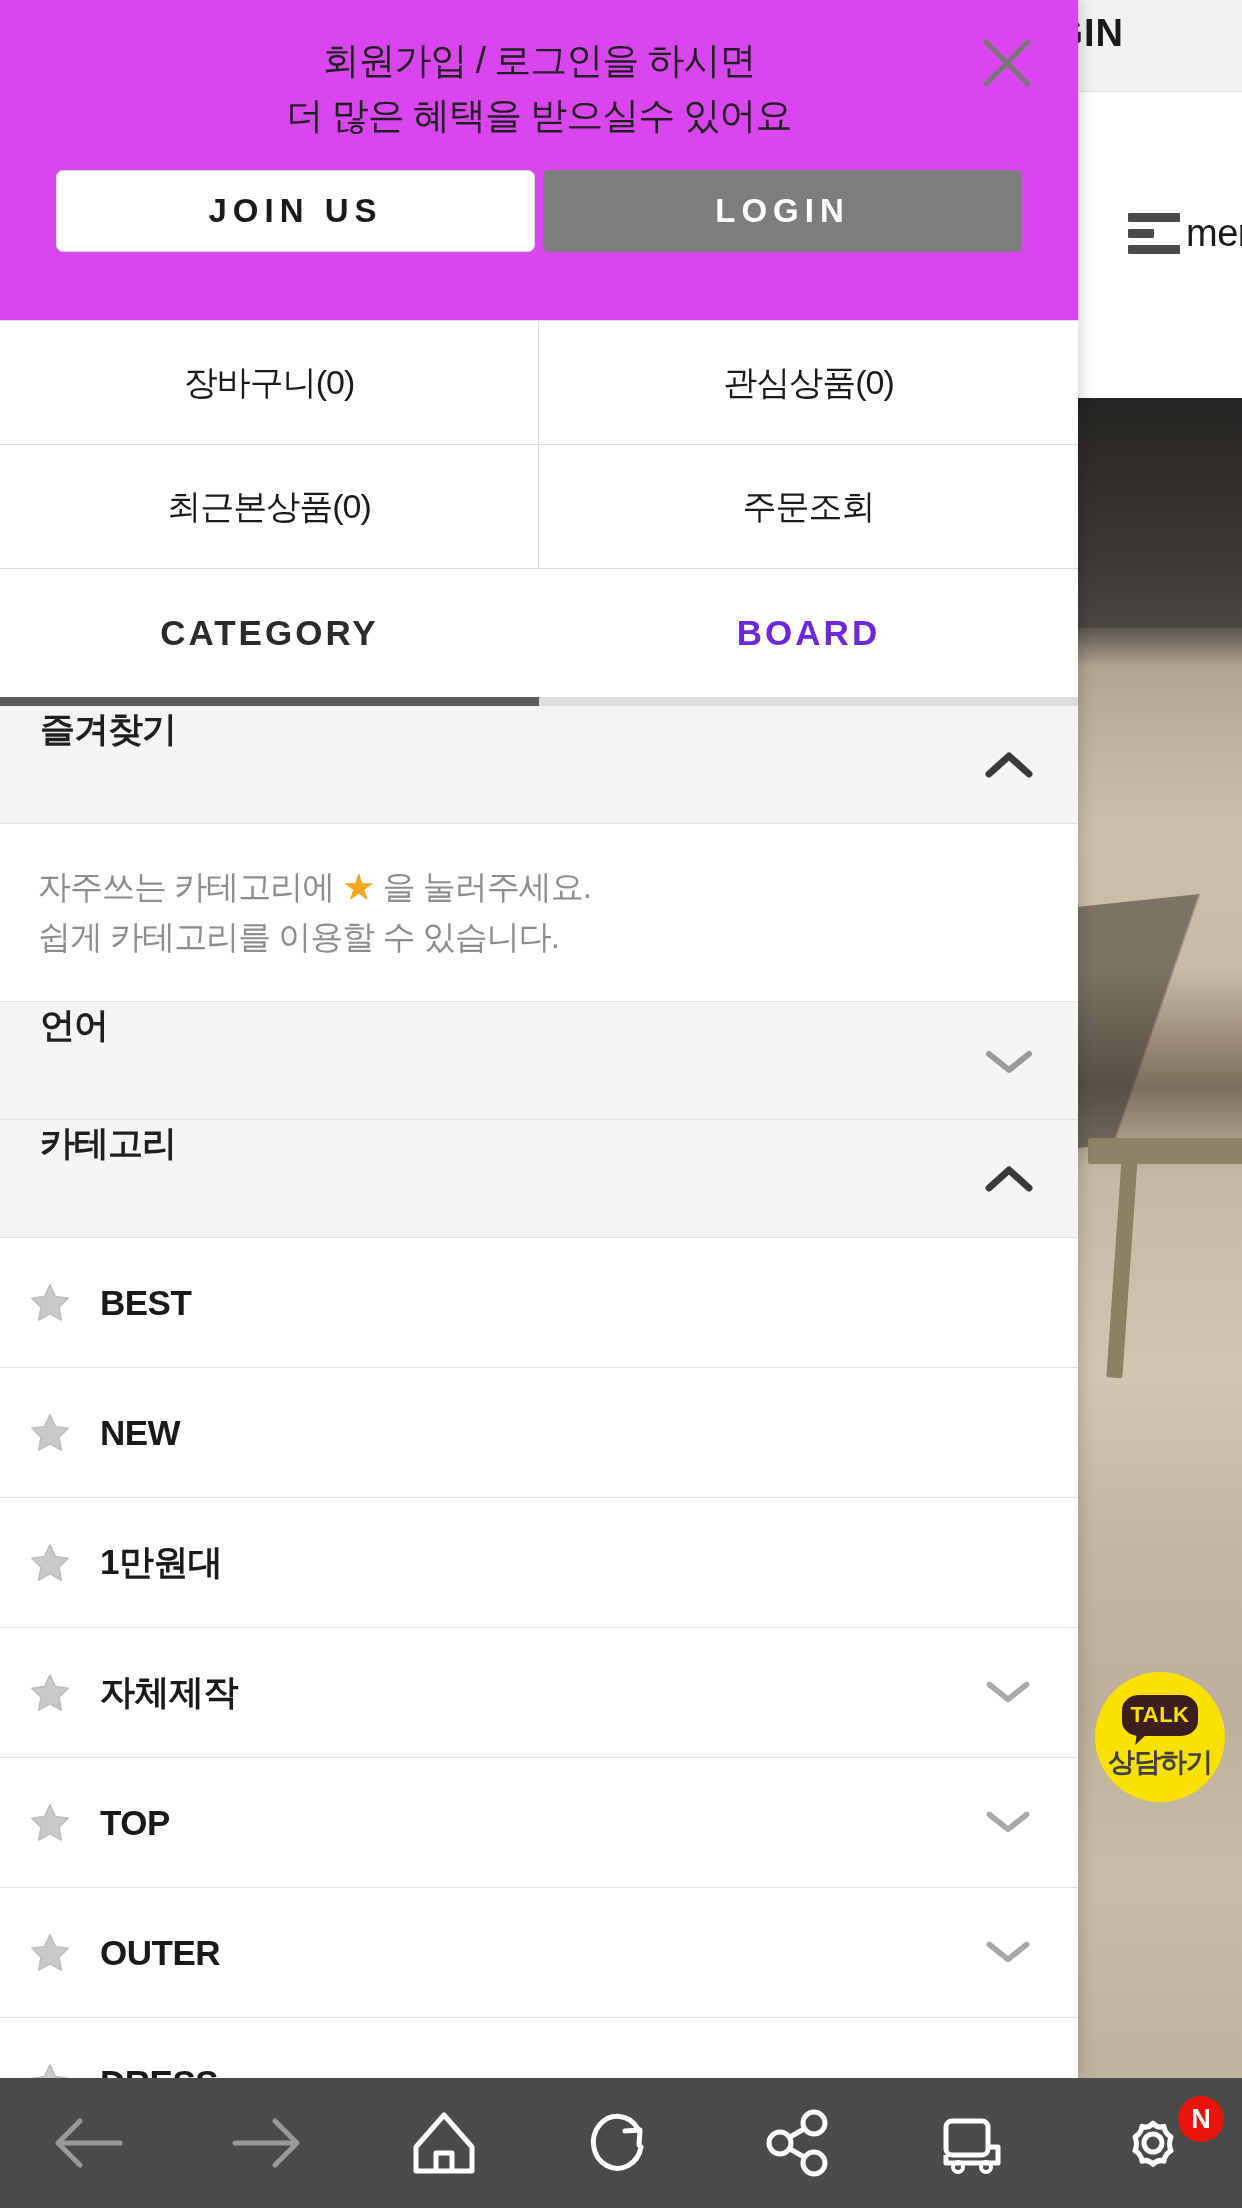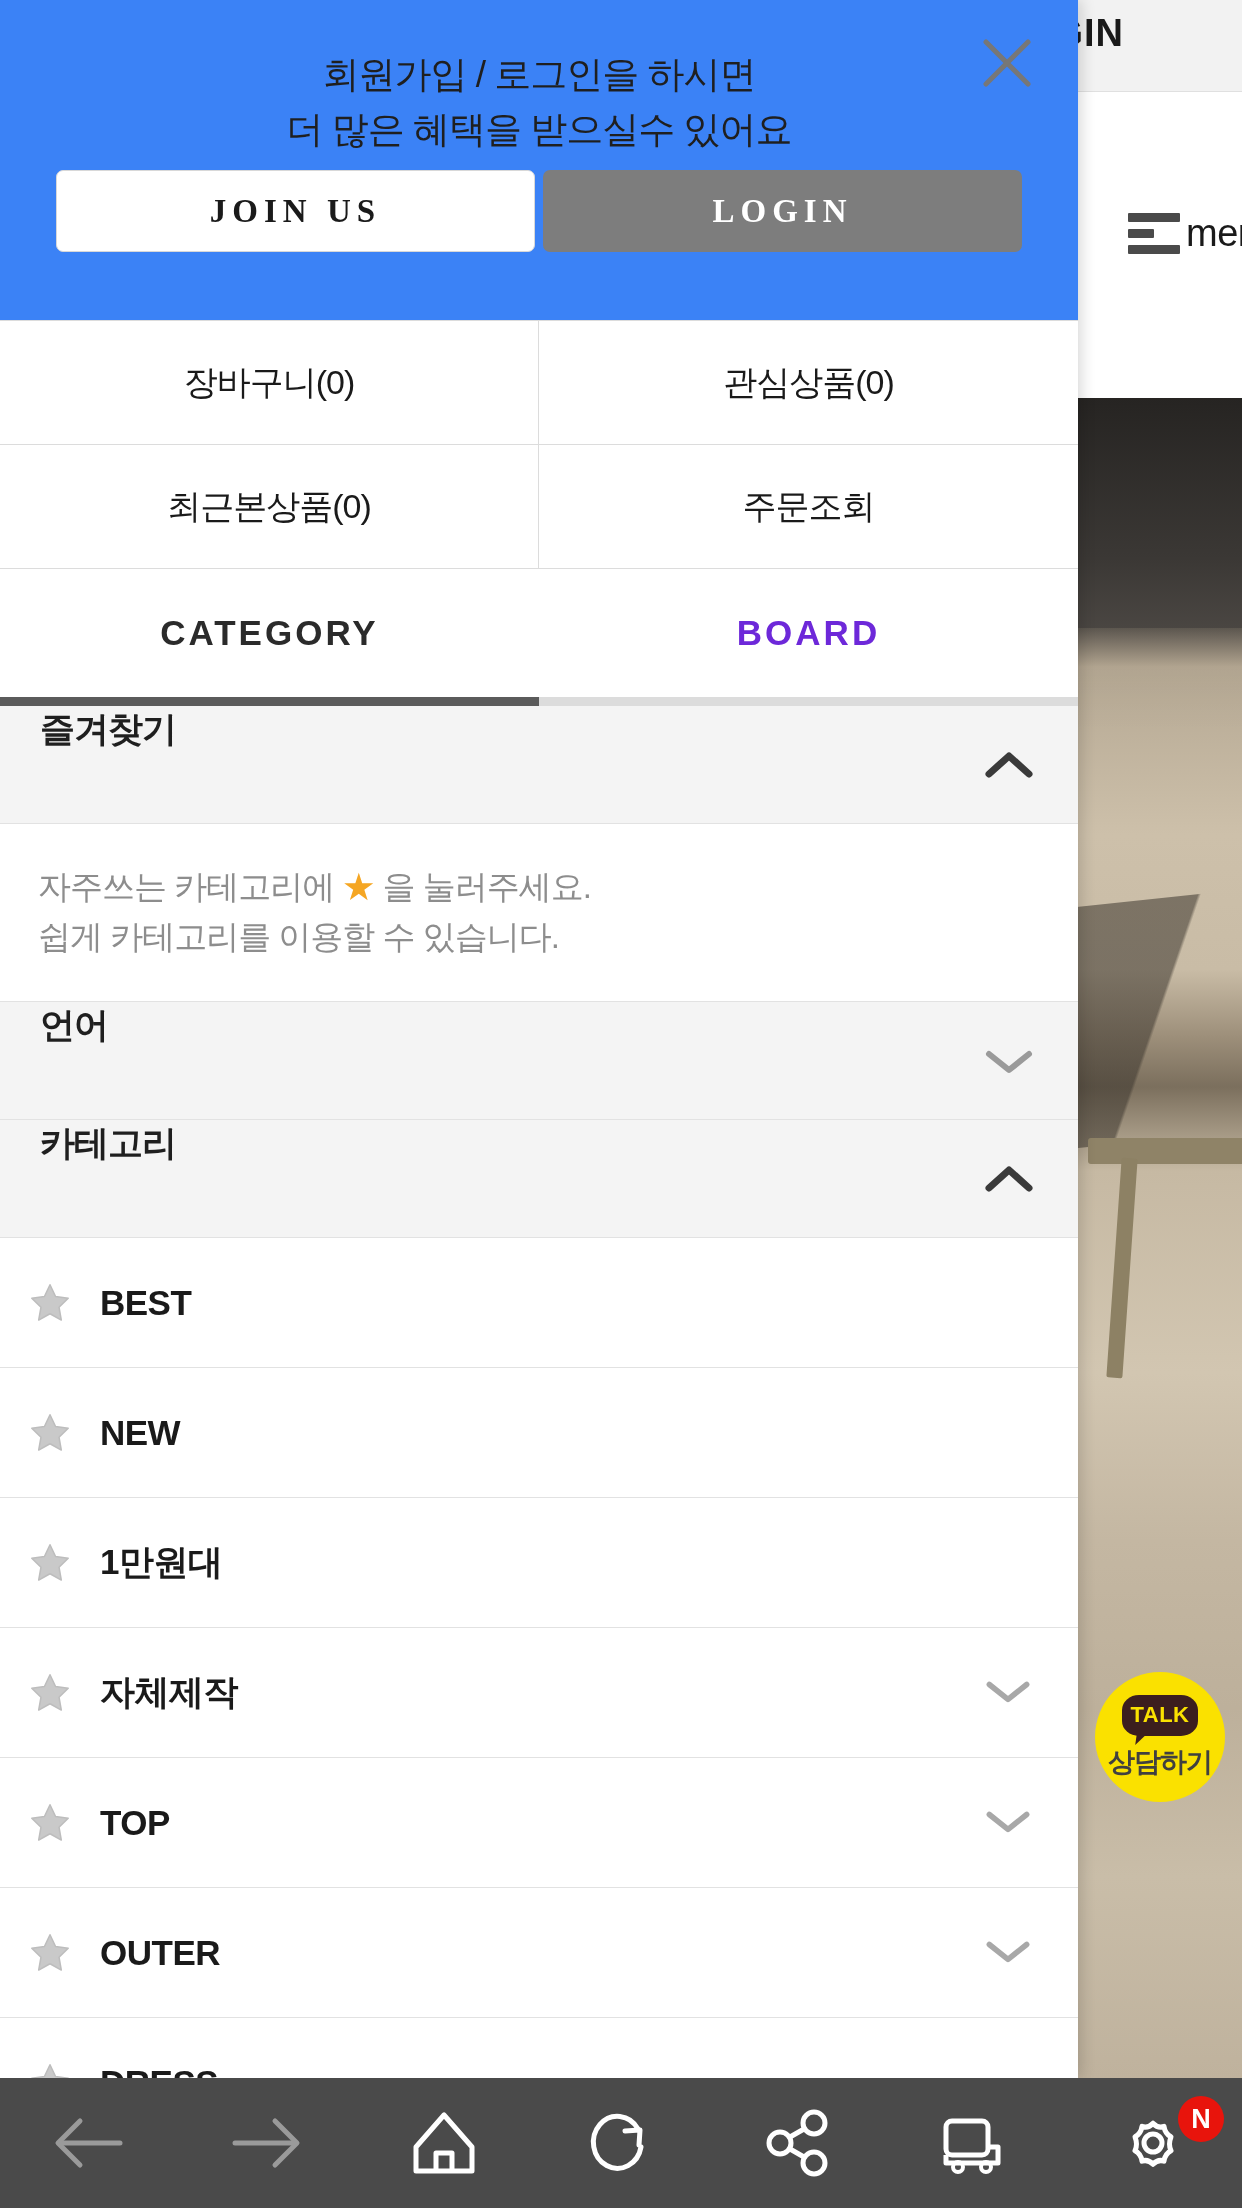--- a/index.html
+++ b/index.html
@@ -84,34 +84,34 @@
   .kakao-label { font-size:27px; font-weight:bold; color:#404040; letter-spacing:-1px; margin-top:6px; }
 
   
   .drawer {
     position:absolute; left:0; top:0; width:1078px; height:2078px;
     background:#ffffff; overflow:hidden;
     box-shadow:3px 0 14px rgba(0,0,0,0.16);
   }
 
   
-  .promo { position:relative; background:#3b82f6; height:320px; padding-top:48px; }
+  .promo { position:relative; background:#d946ef; height:320px; padding-top:34px; }
   .promo-line {
     text-align:center; font-size:37px; color:#1f1f1f;
     line-height:1.48; letter-spacing:-1px;
   }
   .close-btn {
     position:absolute; right:40px; top:32px;
     width:62px; height:62px; cursor:pointer;
   }
   .close-btn svg { display:block; width:62px; height:62px; }
 
   .promo-buttons {
     position:absolute; left:56px; top:170px;
-    display:flex; gap:8px; width:966px;font-family:Liberation Serif, serif;
+    display:flex; gap:8px; width:966px;
   }
   .btn-join, .btn-login {
     width:480px; height:82px; border-radius:7px;
     display:flex; align-items:center; justify-content:center;
     font-size:33px; font-weight:bold; letter-spacing:6px;
     cursor:pointer;
   }
   .btn-join { background:#ffffff; border:1px solid #d8d8d8; color:#1a1a1a; }
   .btn-login { background:#7d7d7d; color:#ffffff; }
 

